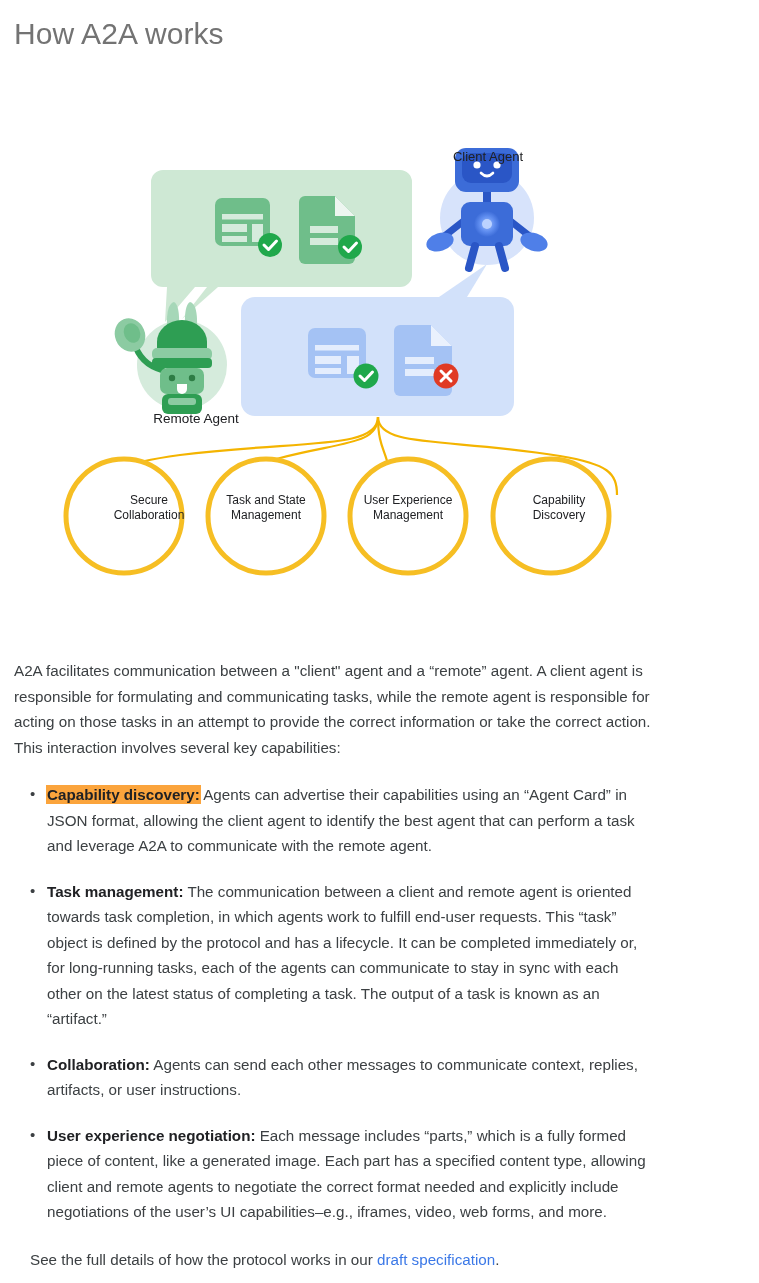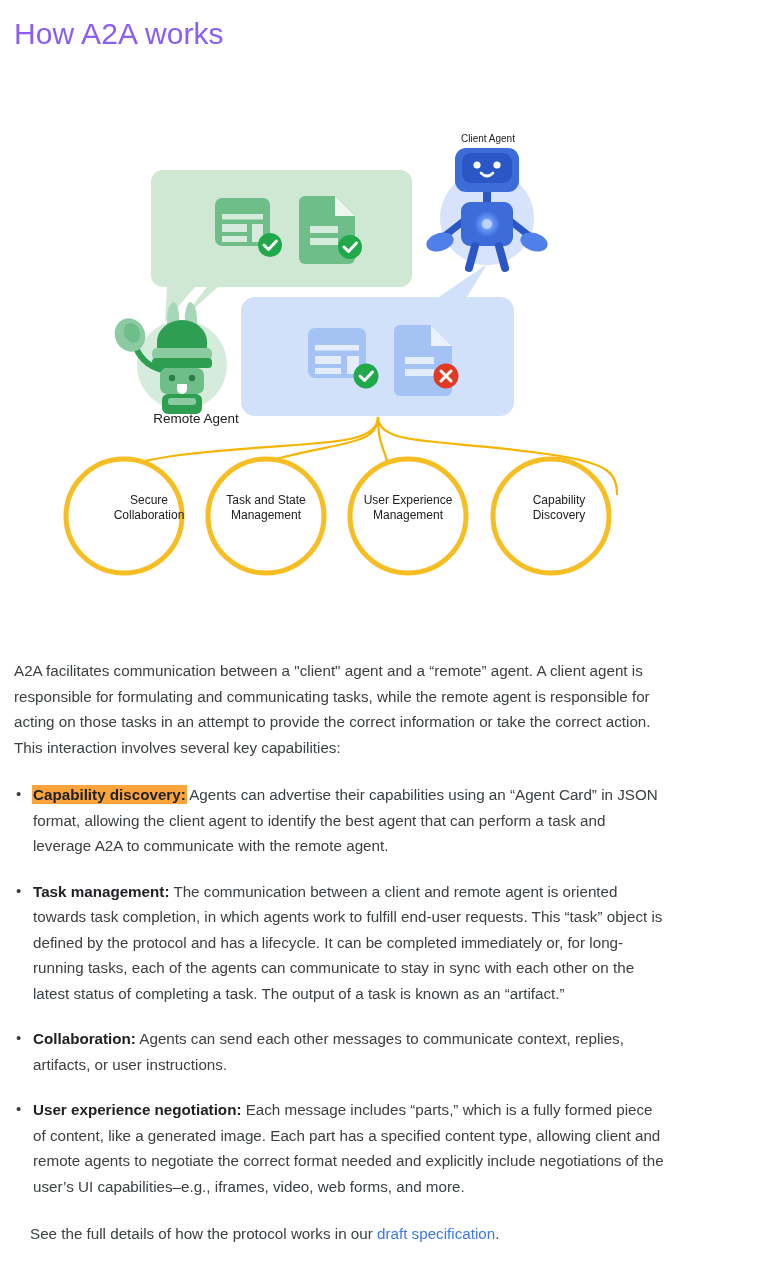--- a/index.html
+++ b/index.html
@@ -25,21 +25,21 @@
   }
 
   
   .page-title {
     position: absolute;
     left: 14px;
     top: 13px;
     font-size: 30px;
     line-height: 42px;
     font-weight: 400;
-    color: #8b5cf6;
+    color: #737373;
     letter-spacing: 0.1px;
     margin: 0;
   }
 
   
   .diagram {
     position: absolute;
     left: 0px;
     top: 120px;
     width: 700px;
@@ -60,21 +60,21 @@
     width: 652px;
     font-size: 15.2px;
     line-height: 25.5px;
     color: #3c4043;
   }
   .para {
     margin: 0 0 22px 0;
   }
   ul.bullets {
     list-style: none;
-    margin: 0;
+    margin: 14px;
     padding: 0;
   }
   ul.bullets > li {
     position: relative;
     padding-left: 19px;
     margin-bottom: 20px;
   }
   ul.bullets > li::before {
     content: "•";
     position: absolute;
@@ -226,22 +226,22 @@
       </g>
 
       <g>
         <ellipse cx="124" cy="396" rx="58" ry="57" fill="#ffffff" stroke="#F6BE23" stroke-width="5"></ellipse>
         <ellipse cx="266" cy="396" rx="58" ry="57" fill="#ffffff" stroke="#F6BE23" stroke-width="5"></ellipse>
         <ellipse cx="408" cy="396" rx="58" ry="57" fill="#ffffff" stroke="#F6BE23" stroke-width="5"></ellipse>
         <ellipse cx="551" cy="396" rx="58" ry="57" fill="#ffffff" stroke="#F6BE23" stroke-width="5"></ellipse>
       </g>
     </svg>
 
-    <div style="position:absolute; left:438px; top:13px; width:100px; text-align:center;
-                font-size:10px; color:#202124;">Client Agent</div>
+    <div style="position:absolute; left:438px; top:29px; width:100px; text-align:center;
+                font-size:13px; color:#202124;">Client Agent</div>
 
     <div style="position:absolute; left:136px; top:291px; width:120px; text-align:center;
                 font-size:13.5px; color:#202124;">Remote Agent</div>
 
     <div style="position:absolute; left:64px; top:373px; width:120px; text-align:center;
                 font-size:12px; line-height:15px; color:#202124;padding-left:25px;">
       <div>Secure</div>
       <div>Collaboration</div>
     </div>
     <div style="position:absolute; left:206px; top:373px; width:120px; text-align:center;

